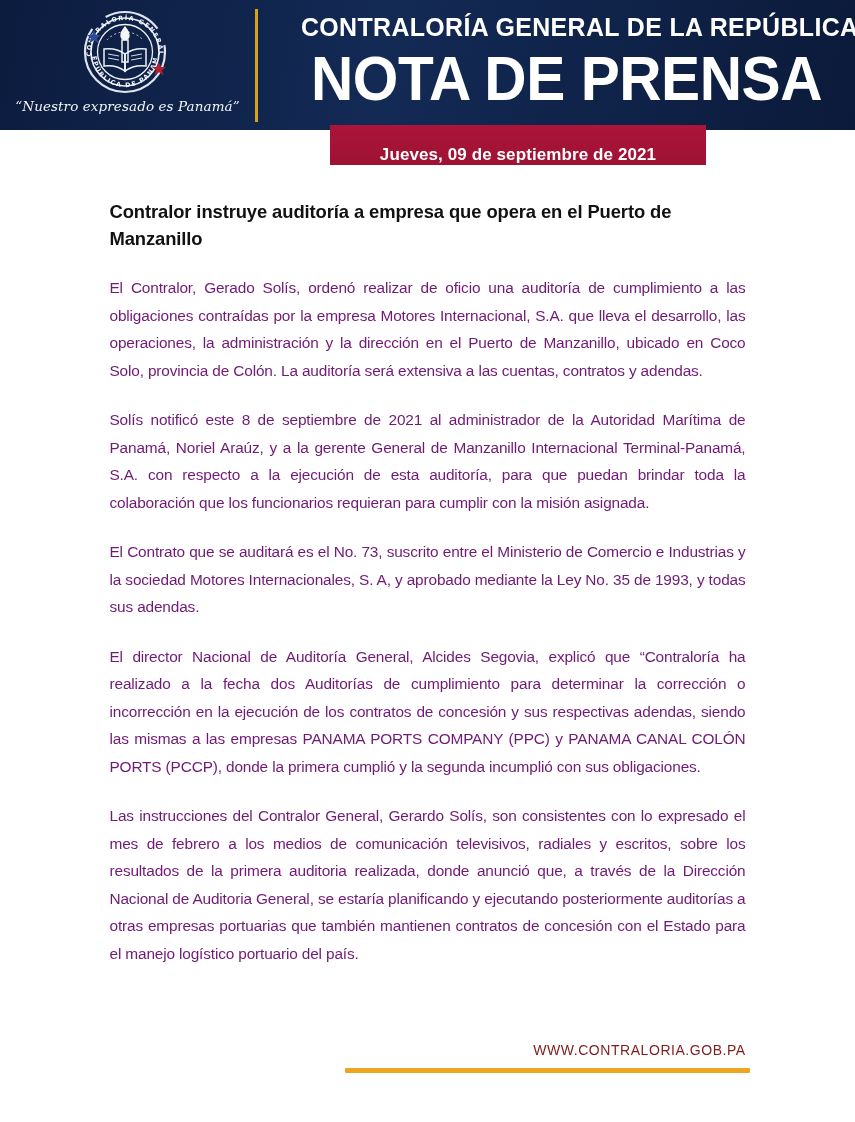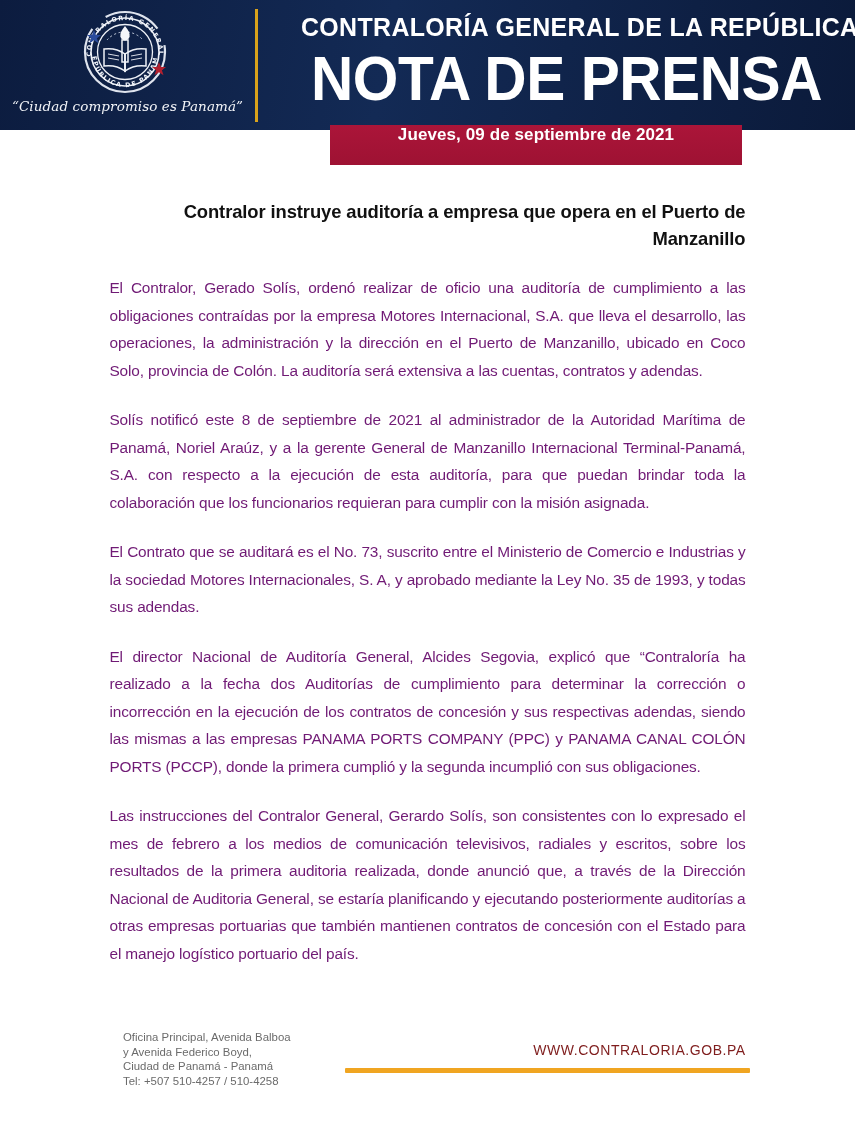--- a/index.html
+++ b/index.html
@@ -106,26 +106,26 @@
     white-space: nowrap;
     transform: scaleX(.93);
     transform-origin: center top;
   }
 
   
   .date-banner {
     position: absolute;
     left: 330px;
     top: 125px;
-    width: 412px;
+    width: 376px;
     height: 40px;
     background: #a81538;
     background: linear-gradient(180deg, #ab1539 0%, #9e1233 100%);
     display: flex;
-    align-items: flex-start;
+    align-items: flex-end;
     justify-content: center;
     z-index: 5;
   }
   .date-banner-text {
     color: #ffffff;
     font-family: "Liberation Sans", sans-serif;
     font-weight: 700;
     font-size: 17px;
     letter-spacing: .1px;
     white-space: nowrap;
@@ -135,21 +135,21 @@
   .article {
     position: absolute;
     left: 0;
     top: 165px;
     width: 855px;
   }
 
   .headline {
     margin: 33px auto 0 auto;
     width: 636px;
-    text-align: right;
+    text-align: left;
     font-family: "Liberation Sans", sans-serif;
     font-weight: 700;
     font-size: 18.4px;
     line-height: 27px;
     color: #111111;
     letter-spacing: -0.1px;
   }
 
   .body-copy {
     margin: 0 auto;
@@ -251,21 +251,21 @@
           <rect x="51" y="36" width="6" height="22" fill="none" stroke="#eef1f7" stroke-width="1.5"></rect>
           <path d="M 54 22 C 50.5 26 49 29.5 49.4 32.3 C 49.8 35 51.6 36.4 54 36.4
                    C 56.4 36.4 58.2 35 58.6 32.3 C 59 29.5 57.5 26 54 22 Z" fill="#f4f6fa"></path>
         </g>
 
         <polygon points="23,26 24.9,31 30,31 25.9,34.2 27.5,39.3 23,36.2 18.5,39.3 20.1,34.2 16,31 21.1,31" fill="#2a4b9b"></polygon>
         <polygon points="88,58 89.9,63 95,63 90.9,66.2 92.5,71.3 88,68.2 83.5,71.3 85.1,66.2 81,63 86.1,63" fill="#b3202f"></polygon>
       </svg>
     </div>
 
-    <div class="tagline">“Ciudad compromiso es Panamá”</div>
+    <div class="tagline">“Nuestro expresado es Panamá”</div>
   </div>
 
   <div class="gold-divider"></div>
 
   <div class="header-right">
     <div class="org-title">CONTRALORÍA GENERAL DE LA REPÚBLICA</div>
     <div class="doc-type">NOTA DE PRENSA</div>
   </div>
 
 </div>
@@ -282,19 +282,15 @@
     <p>El Contralor, Gerado Solís, ordenó realizar de oficio una auditoría de cumplimiento a las obligaciones contraídas por la empresa Motores Internacional, S.A. que lleva el desarrollo, las operaciones, la administración y la dirección en el Puerto de Manzanillo, ubicado en Coco Solo, provincia de Colón. La auditoría será extensiva a las cuentas, contratos y adendas.</p>
     <p>Solís notificó este 8 de septiembre de 2021 al administrador de la Autoridad Marítima de Panamá, Noriel Araúz, y a la gerente General de Manzanillo Internacional Terminal-Panamá, S.A. con respecto a la ejecución de esta auditoría, para que puedan brindar toda la colaboración que los funcionarios requieran para cumplir con la misión asignada.</p>
     <p>El Contrato que se auditará es el No. 73, suscrito entre el Ministerio de Comercio e Industrias y la sociedad Motores Internacionales, S. A, y aprobado mediante la Ley No. 35 de 1993, y todas sus adendas.</p>
     <p>El director Nacional de Auditoría General, Alcides Segovia, explicó que “Contraloría ha realizado a la fecha dos Auditorías de cumplimiento para determinar la corrección o incorrección en la ejecución de los contratos de concesión y sus respectivas adendas, siendo las mismas a las empresas PANAMA PORTS COMPANY (PPC) y PANAMA CANAL COLÓN PORTS (PCCP), donde la primera cumplió y la segunda incumplió con sus obligaciones.</p>
     <p>Las instrucciones del Contralor General, Gerardo Solís, son consistentes con lo expresado el mes de febrero a los medios de comunicación televisivos, radiales y escritos, sobre los resultados de la primera auditoria realizada, donde anunció que, a través de la Dirección Nacional de Auditoria General, se estaría planificando y ejecutando posteriormente auditorías a otras empresas portuarias que también mantienen contratos de concesión con el Estado para el manejo logístico portuario del país.</p>
   </div>
 
 </div>
 
 <div class="footer">
-  <div class="footer-address">Oficina Principal, Avenida Balboa
-y Avenida Federico Boyd,
-Ciudad de Panamá - Panamá
-Tel: +507 510-4257 / 510-4258</div>
   <div class="footer-url">WWW.CONTRALORIA.GOB.PA</div>
   <div class="footer-rule"></div>
 </div>
 
 </body></html>

